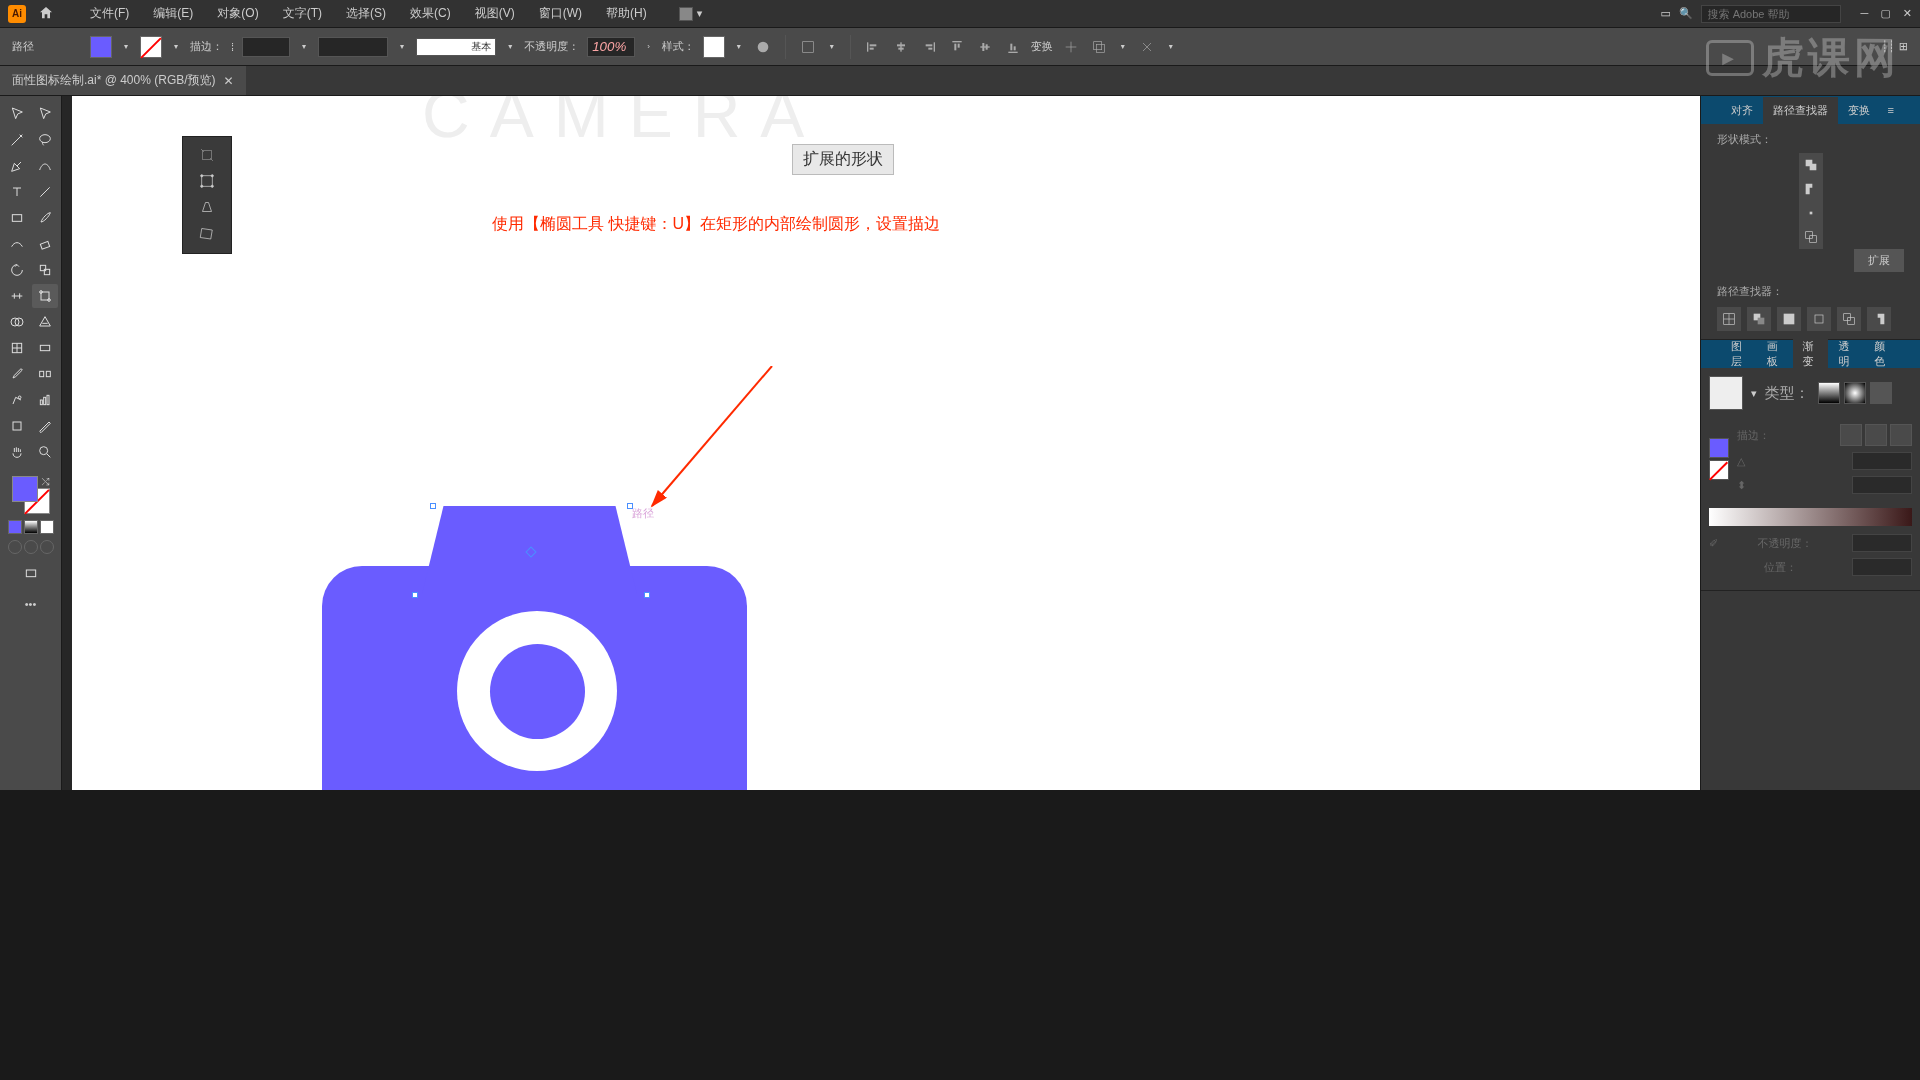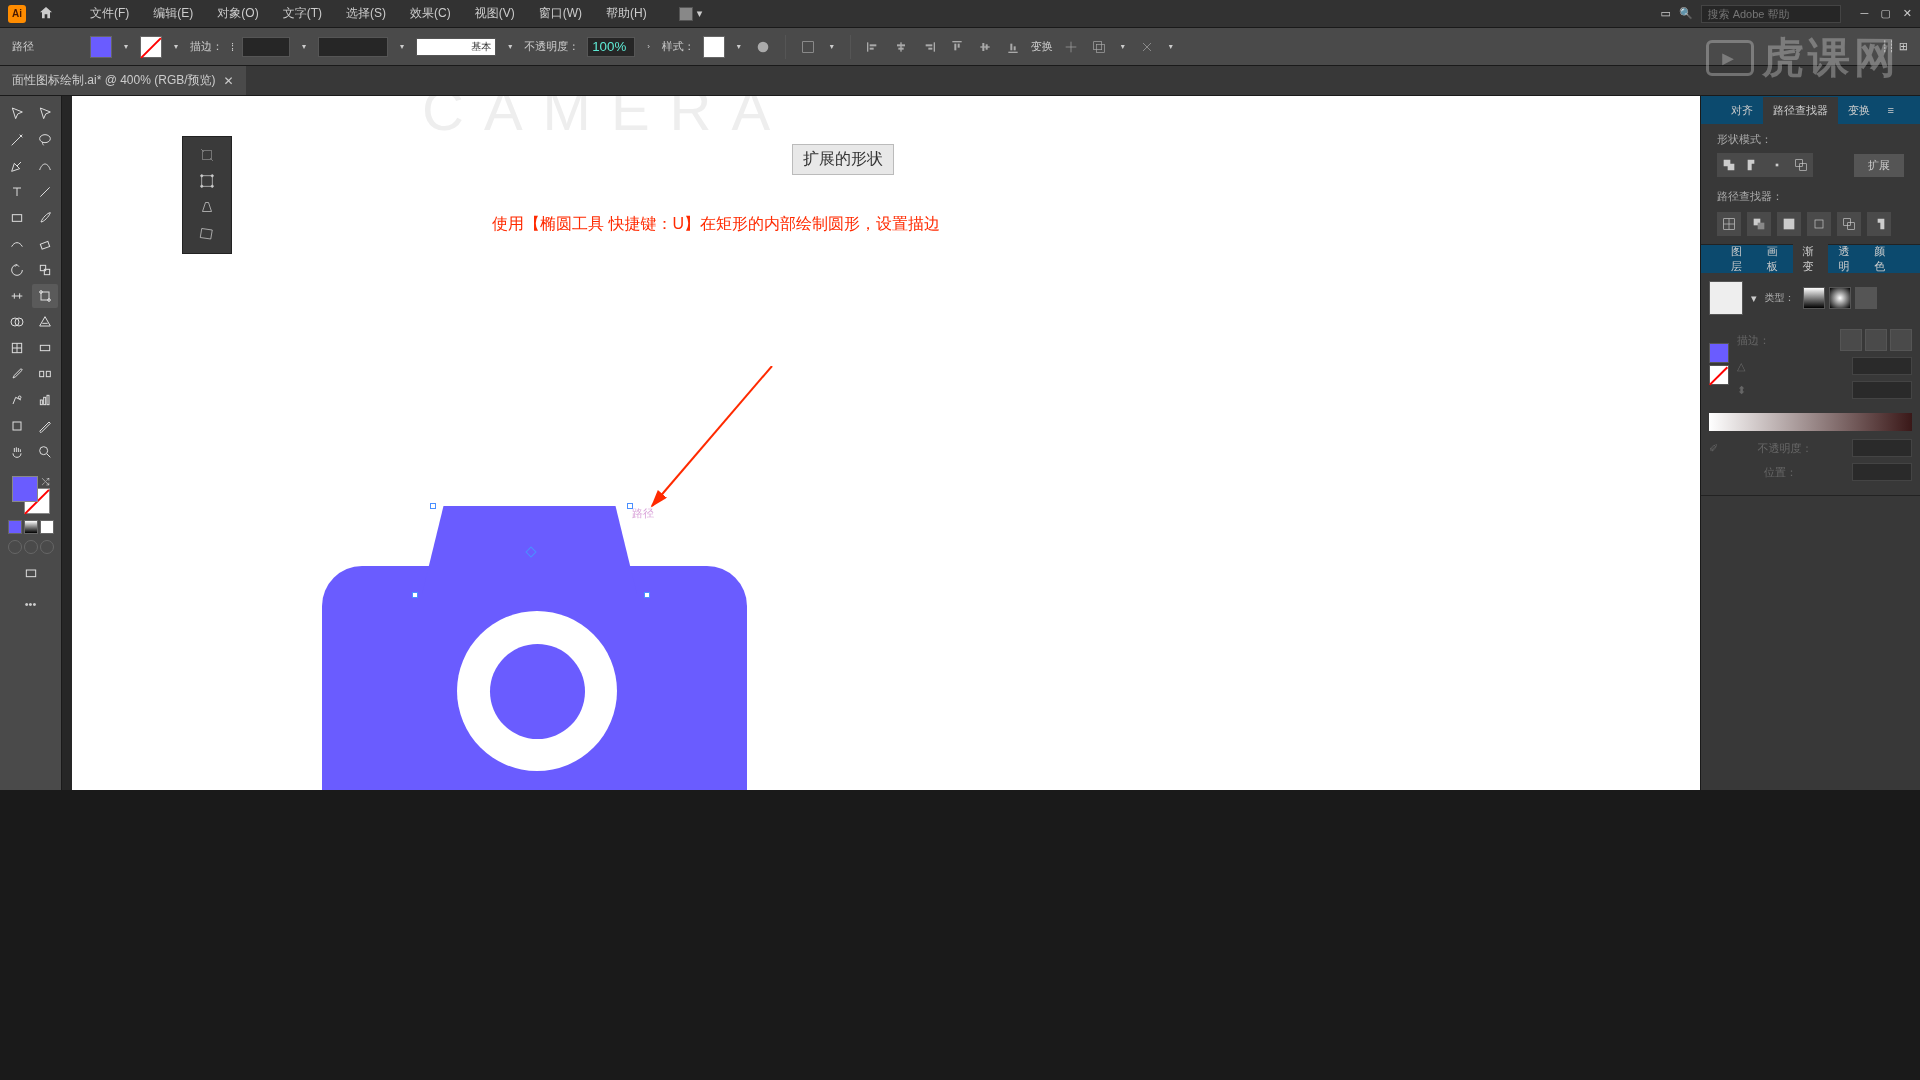--- a/index.html
+++ b/index.html
@@ -17,21 +17,21 @@
 .small-swatch { width: 14px; height: 14px; border: 1px solid #555; }
 
 
 .controlbar { height: 38px; background: #4a4a4a; display: flex; align-items: center; padding: 0 12px; gap: 8px; border-bottom: 1px solid #1a1a1a; }
 .ctrl-label { font-size: 11px; }
 .swatch { width: 22px; height: 22px; border: 1px solid #666; }
 .swatch.fill { background: #6a5cff; }
 .swatch.stroke { background: #fff; position: relative; }
 .swatch.stroke::after { content: ""; position: absolute; width: 140%; height: 2px; background: red; top: 50%; left: -20%; transform: rotate(-45deg); }
 .dropdown-arrow { font-size: 8px; padding: 0 4px; cursor: pointer; }
-.ctrl-input { background: #262626; border: 1px solid #555; width: 48px; height: 20px; color: #5eead4; padding: 0 4px; }
+.ctrl-input { background: #262626; border: 1px solid #555; width: 48px; height: 20px; color: #fca5a5; padding: 0 4px; font-style: italic; }
 .ctrl-input.wide { width: 70px; }
 .stroke-profile { width: 80px; height: 18px; background: linear-gradient(#fff, #fff); border: 1px solid #555; display: flex; align-items: center; justify-content: flex-end; padding: 0 4px; font-size: 10px; color: #333; }
 .ctrl-divider { width: 1px; height: 24px; background: #555; margin: 0 4px; }
 .icon-btn { width: 20px; height: 20px; display: flex; align-items: center; justify-content: center; cursor: pointer; }
 .icon-btn svg { width: 16px; height: 16px; }
 
 
 .tabbar { height: 30px; background: #383838; display: flex; align-items: center; border-bottom: 1px solid #1a1a1a; }
 .tab { background: #4a4a4a; padding: 6px 12px; font-size: 12px; display: flex; align-items: center; gap: 8px; }
 .tab-close { cursor: pointer; font-size: 12px; }
@@ -56,21 +56,21 @@
 .draw-modes { display: flex; gap: 2px; margin-top: 6px; }
 .draw-mode { width: 14px; height: 14px; border: 1px solid #666; border-radius: 50%; }
 .screen-modes { margin-top: 8px; display: flex; justify-content: center; }
 .more-dots { margin-top: 12px; text-align: center; cursor: pointer; }
 
 
 .canvas-wrap { flex: 1; background: #262626; position: relative; overflow: hidden; }
 .canvas { background: #fff; position: absolute; left: 10px; top: 0; right: 0; bottom: 0; }
 
 
-.header-text { position: absolute; top: -20px; left: 350px; font-size: 58px; font-weight: 300; color: #eee; letter-spacing: 20px; }
+.header-text { position: absolute; top: -20px; left: 350px; font-size: 66px; font-weight: 300; color: #eee; letter-spacing: 20px; }
 .floating-panel { position: absolute; left: 110px; top: 40px; width: 50px; background: #3a3a3a; border: 1px solid #222; padding: 6px; }
 .fp-tool { width: 100%; height: 24px; display: flex; align-items: center; justify-content: center; margin-bottom: 2px; cursor: pointer; }
 .expand-label { position: absolute; left: 720px; top: 48px; background: #e8e8e8; color: #333; padding: 4px 10px; font-size: 16px; border: 1px solid #bbb; }
 .instruction { position: absolute; left: 420px; top: 115px; color: #ff2a00; font-size: 16px; line-height: 1.6; font-weight: 500; }
 .arrow-svg { position: absolute; left: 570px; top: 270px; }
 .path-label { position: absolute; left: 560px; top: 410px; color: #d9a3d9; font-size: 11px; }
 
 
 .camera { position: absolute; left: 250px; top: 410px; }
 .camera-body { width: 425px; height: 280px; background: #6a5cff; border-radius: 40px; position: absolute; top: 60px; }
@@ -82,29 +82,29 @@
 
 
 .panels { width: 220px; background: #383838; border-left: 1px solid #1a1a1a; display: flex; flex-direction: column; }
 .panel-section { border-bottom: 1px solid #222; }
 .panel-tabs { display: flex; background: #0c4a6e; height: 28px; align-items: center; padding: 0 20px; }
 .panel-tab { padding: 6px 10px; font-size: 11px; cursor: pointer; }
 .panel-tab.active { background: #383838; }
 .panel-menu-icon { margin-left: auto; padding: 0 6px; cursor: pointer; }
 .panel-body { padding: 8px 16px; }
 .panel-label { font-size: 11px; color: #aaa; margin-bottom: 6px; }
-.shape-modes { display: flex; align-items: center; }
+.shape-modes { display: flex; align-items: center; flex-direction: column; }
 .mode-btn { width: 24px; height: 24px; background: #4a4a4a; display: flex; align-items: center; justify-content: center; cursor: pointer; }
 .expand-btn { background: #555; padding: 4px 14px; font-size: 11px; margin-left: auto; cursor: pointer; }
 .pathfinder-row { display: flex; gap: 6px; margin-top: 8px; }
 
 .gradient-panel .panel-body { padding: 8px; }
 .grad-preview { width: 34px; height: 34px; background: #eee; border: 1px solid #555; }
 .grad-row { display: flex; align-items: center; gap: 8px; margin-bottom: 8px; }
-.grad-type-label { font-size: 10px; color: #aaa; }
+.grad-type-label { font-size: 15px; color: #aaa; }
 .grad-type-btns { display: flex; gap: 4px; }
 .grad-type-btn { width: 22px; height: 22px; background: #4a4a4a; border: 1px solid #555; }
 .grad-slider { height: 18px; background: linear-gradient(to right, #fff, #3a1818); margin: 8px 0; position: relative; }
 .grad-mini { width: 20px; height: 20px; background: #6a5cff; border: 1px solid #555; }
 .grad-mini2 { width: 20px; height: 20px; background: #fff; border: 1px solid #555; position: relative; }
 .grad-mini2::after { content: ""; position: absolute; width: 140%; height: 2px; background: red; top: 50%; left: -20%; transform: rotate(-45deg); }
 .disabled-row { display: flex; justify-content: space-between; align-items: center; margin: 6px 0; color: #666; font-size: 11px; }
 .disabled-input { width: 60px; height: 18px; background: #2a2a2a; border: 1px solid #444; }
 
 

